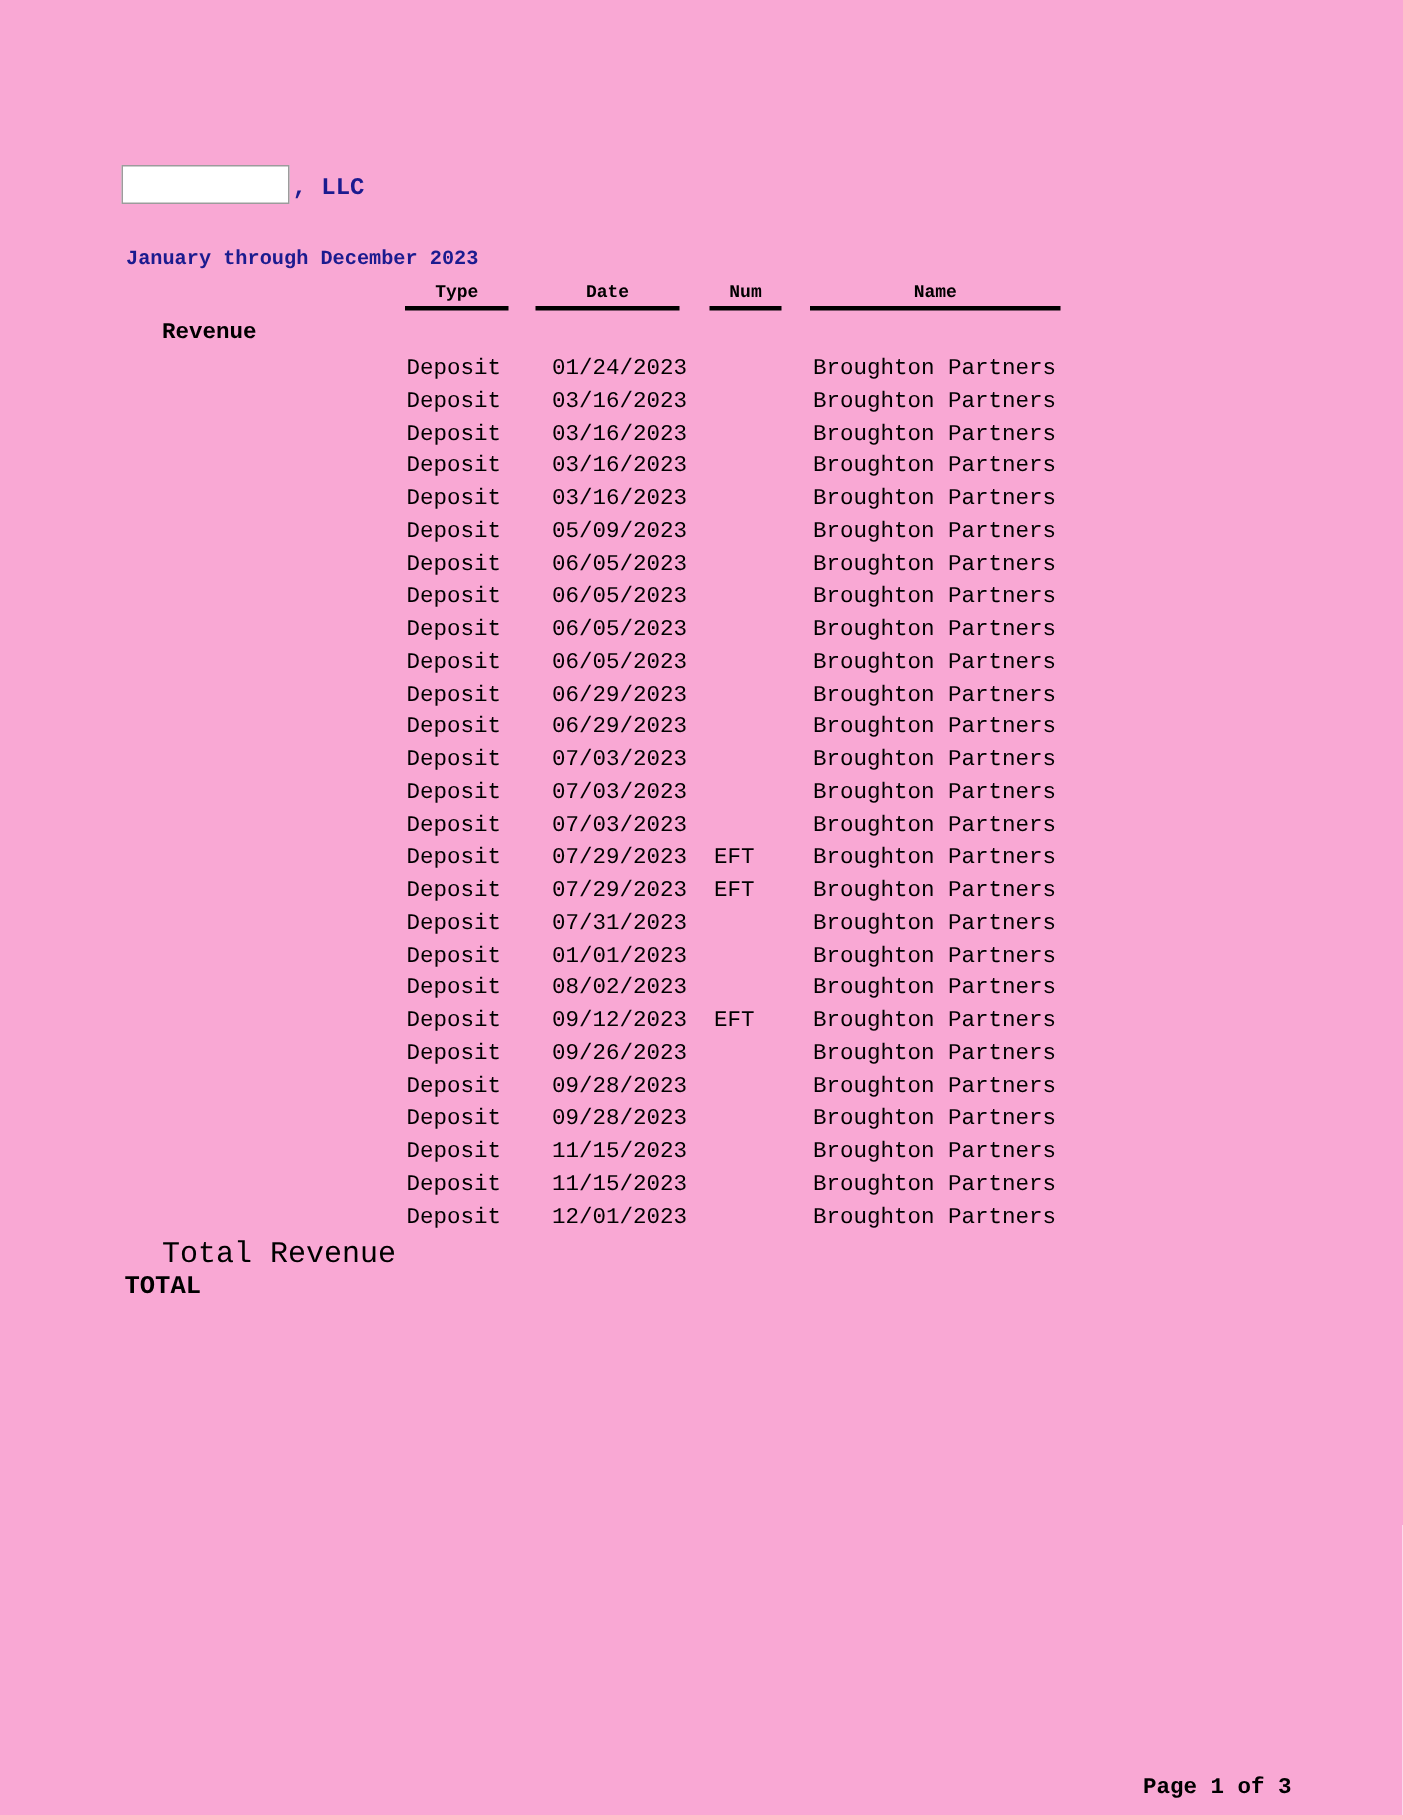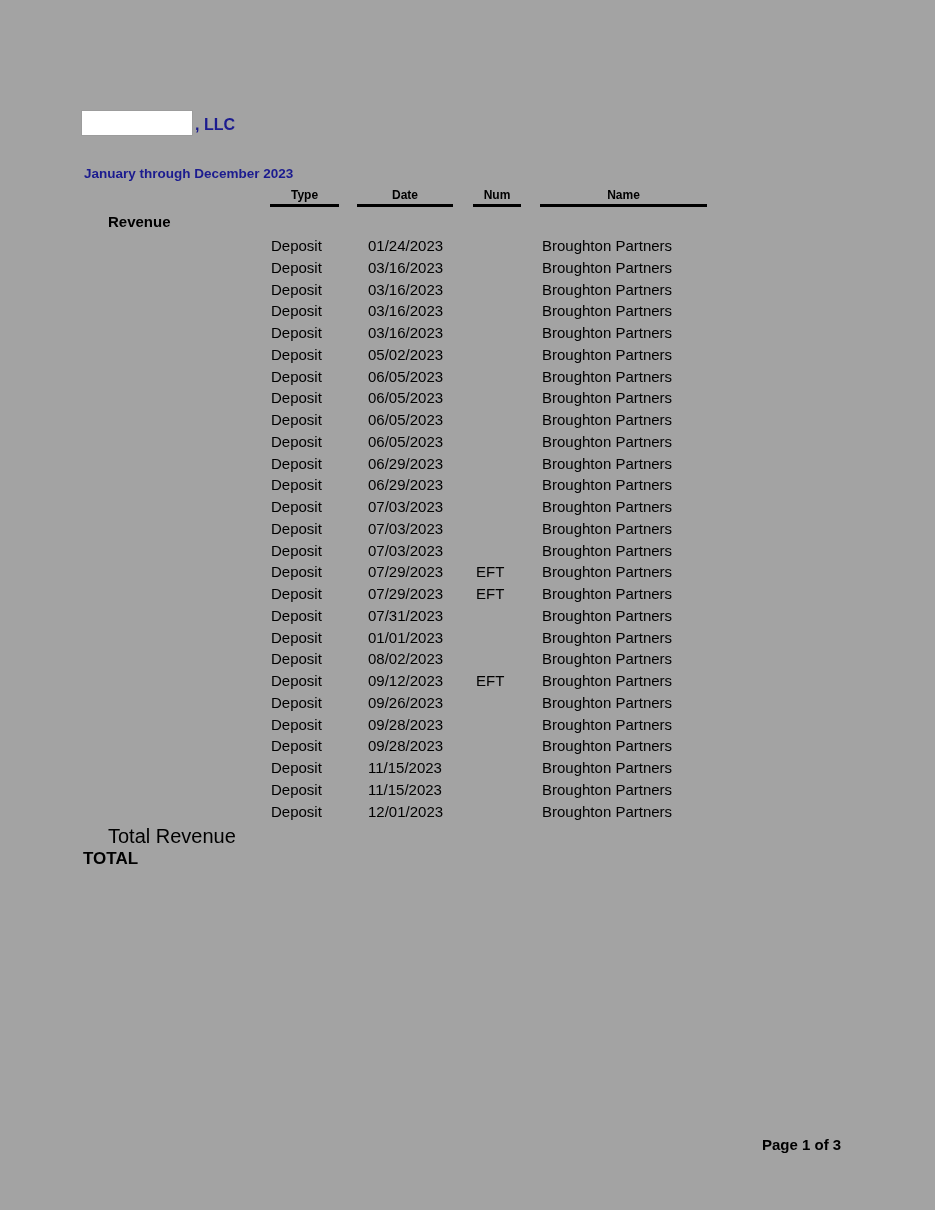--- a/index.html
+++ b/index.html
@@ -4,22 +4,22 @@
 <style>
   html, body {
     margin: 0;
     padding: 0;
     background: #ffffff;
   }
   .page {
     position: relative;
     width: 935px;
     height: 1210px;
-    background: #a3a3a3;
-    font-family: Liberation Sans, sans-serif;
+    background: #f9a8d4;
+    font-family: Liberation Mono, monospace;
     color: #000000;
     overflow: hidden;
   }
   
   .company-line {
     position: absolute;
     left: 81px;
     top: 110px;
     display: flex;
     align-items: flex-end;
@@ -104,21 +104,21 @@
   .grand-total {
     position: absolute;
     left: 83px;
     top: 849px;
     font-size: 17px;
     font-weight: bold;
   }
   .page-footer {
     position: absolute;
     left: 762px;
-    top: 1136px;
+    top: 1183px;
     font-size: 15px;
     font-weight: bold;
   }
 </style>
 </head>
 <body>
 
 <div class="page">
 
   <div class="company-line">
@@ -163,21 +163,21 @@
       <span class="c-name">Broughton Partners</span>
     </div>
       <div class="row" style="">
       <span class="c-type">Deposit</span>
       <span class="c-date">03/16/2023</span>
       <span class="c-num"></span>
       <span class="c-name">Broughton Partners</span>
     </div>
       <div class="row" style="">
       <span class="c-type">Deposit</span>
-      <span class="c-date">05/02/2023</span>
+      <span class="c-date">05/09/2023</span>
       <span class="c-num"></span>
       <span class="c-name">Broughton Partners</span>
     </div>
       <div class="row" style="">
       <span class="c-type">Deposit</span>
       <span class="c-date">06/05/2023</span>
       <span class="c-num"></span>
       <span class="c-name">Broughton Partners</span>
     </div>
       <div class="row" style="">

